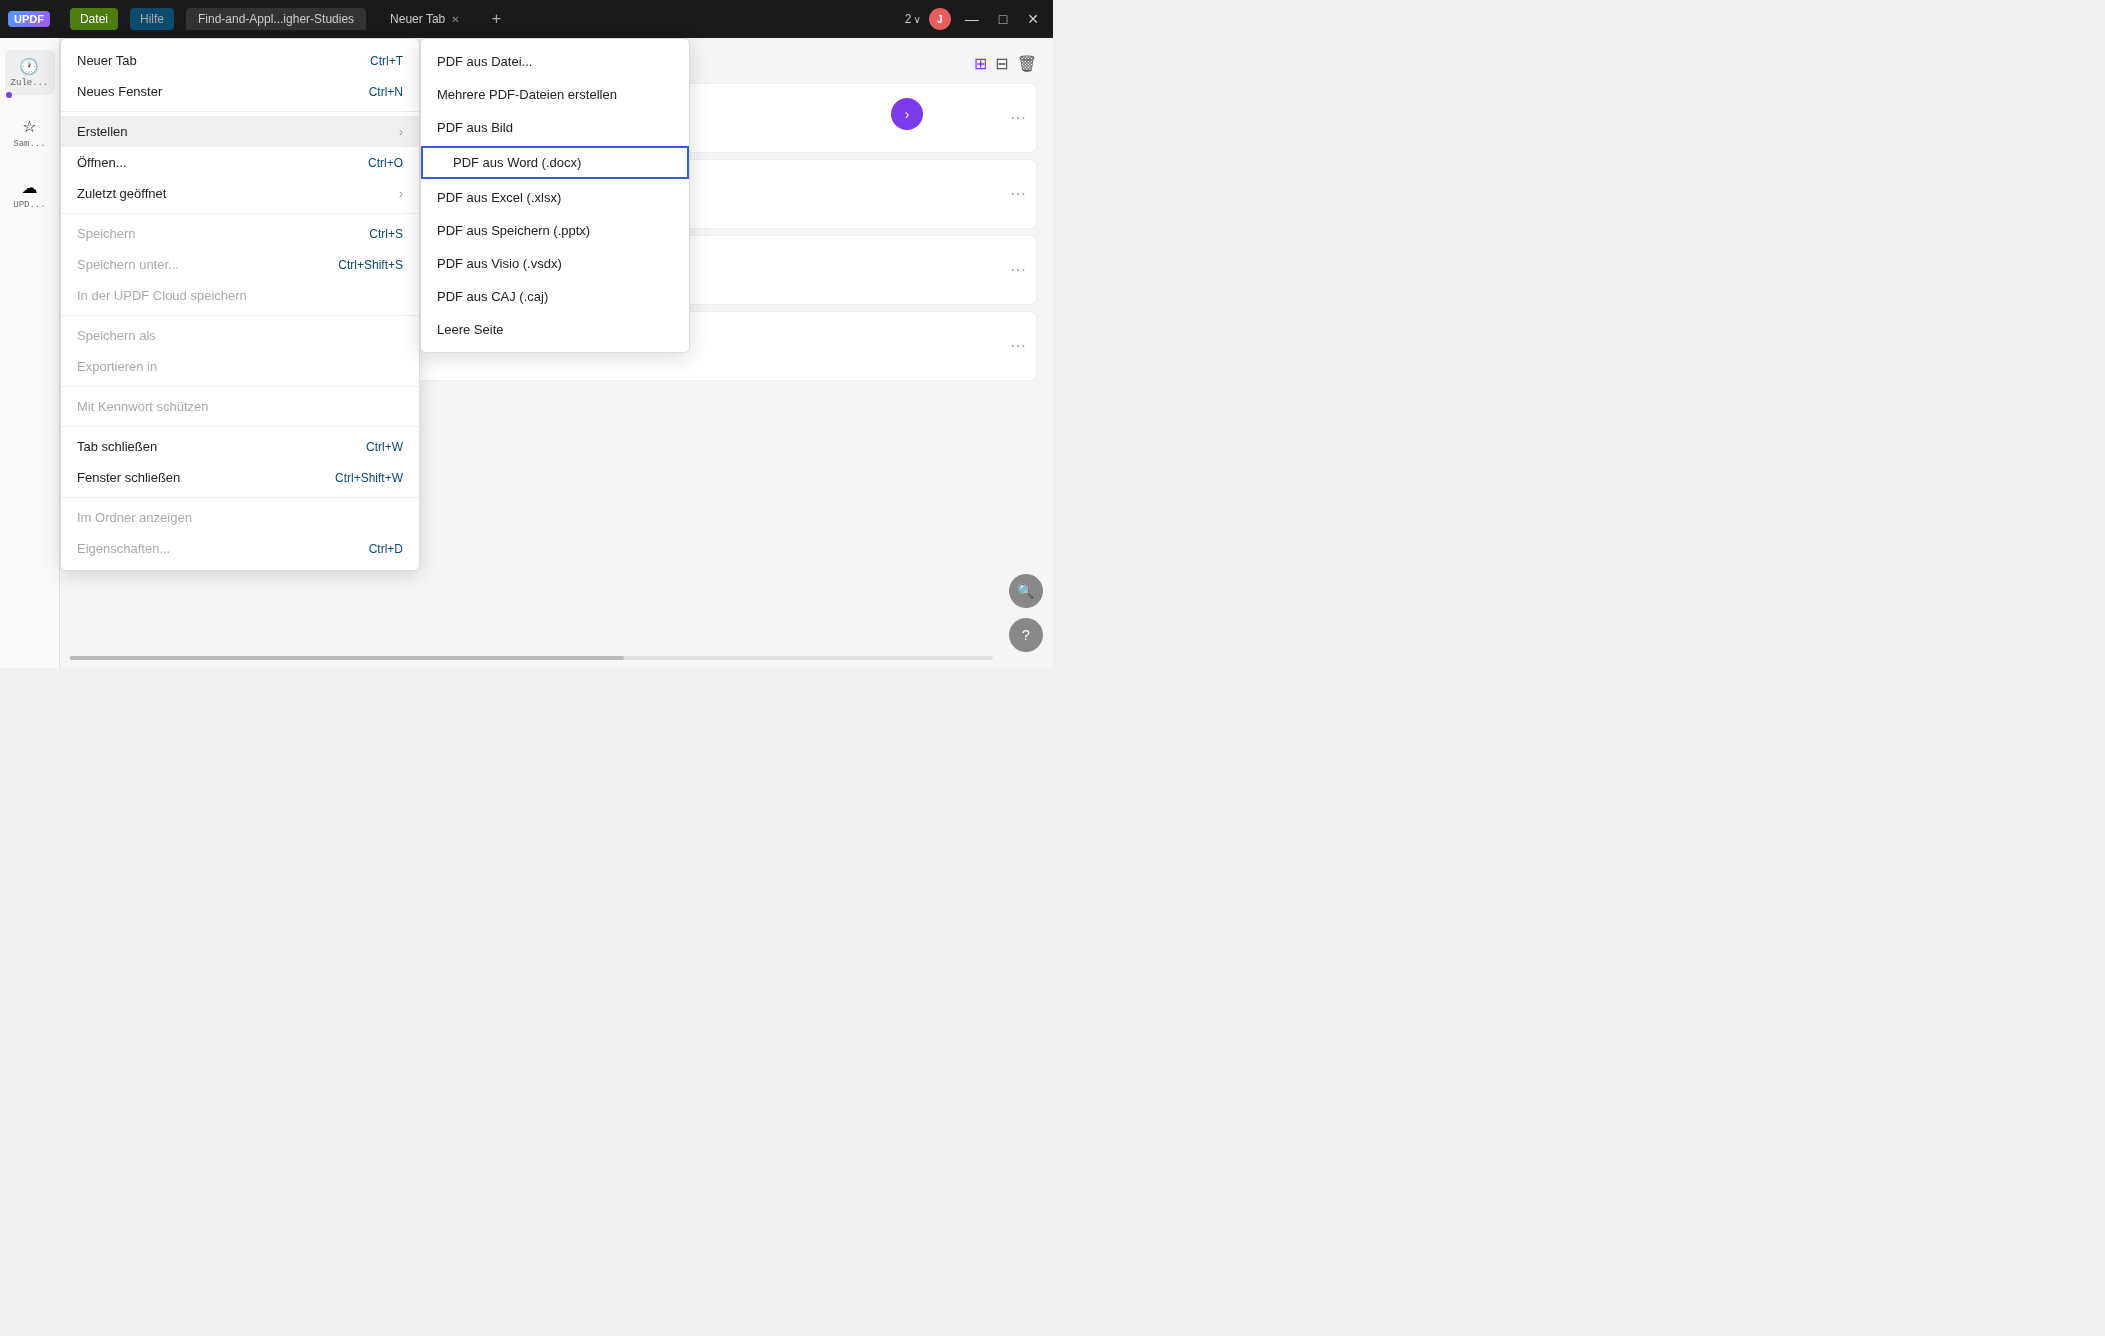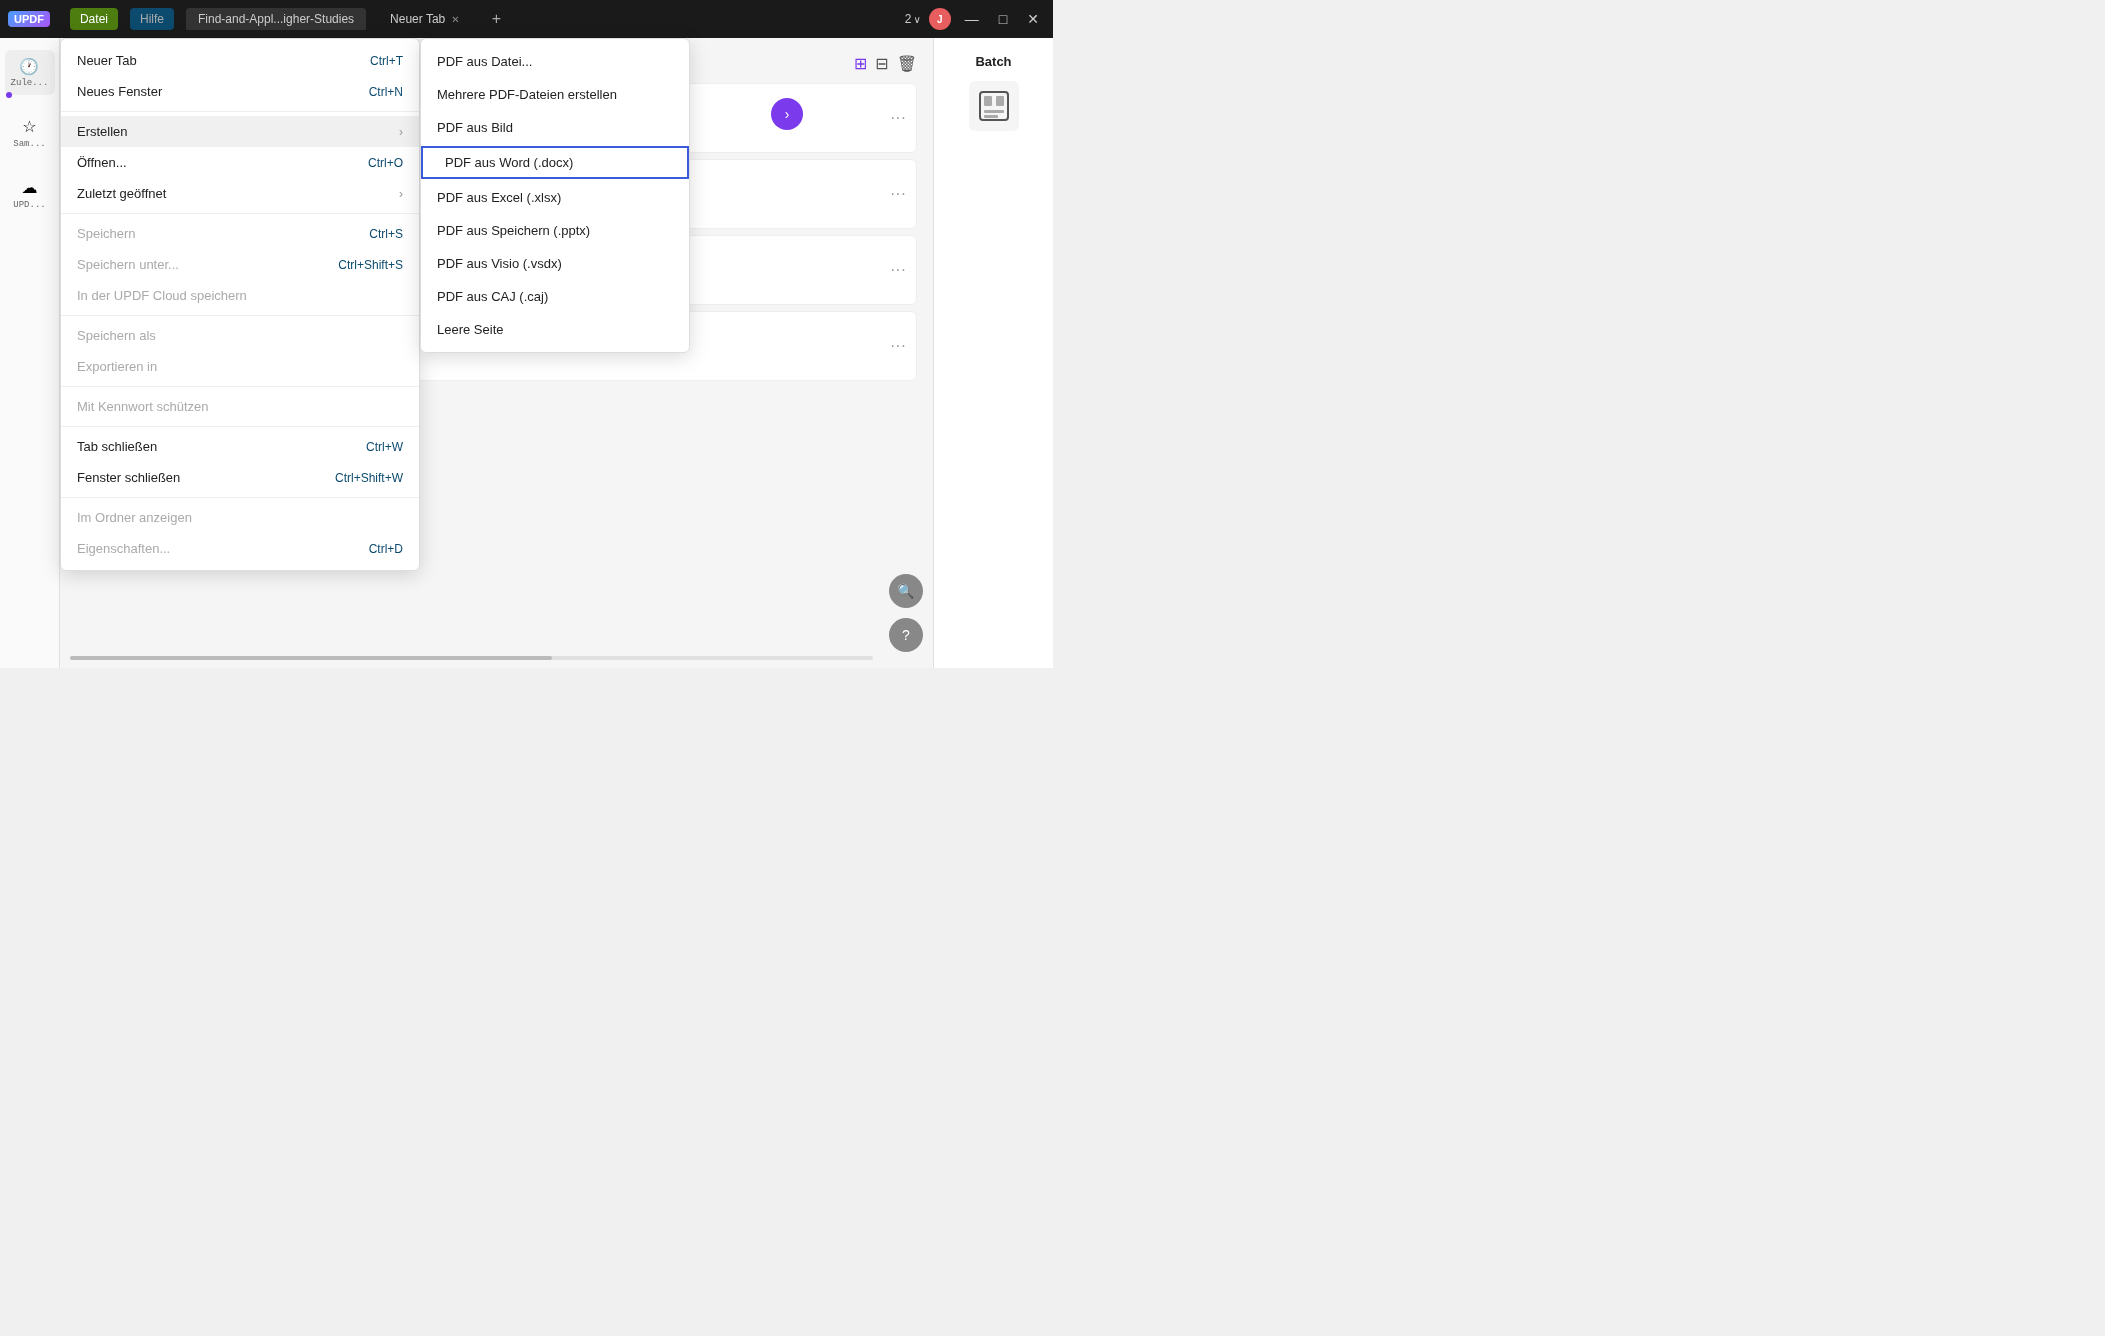--- a/index.html
+++ b/index.html
@@ -461,32 +461,20 @@
 
     <div style="position:absolute;bottom:60px;right:10px;width:34px;height:34px;border-radius:50%;background:#888;display:flex;align-items:center;justify-content:center;color:white;cursor:pointer;font-size:14px;">🔍</div>
 
     <div style="position:absolute;bottom:16px;right:10px;width:34px;height:34px;border-radius:50%;background:#888;display:flex;align-items:center;justify-content:center;color:white;cursor:pointer;font-size:14px;">?</div>
 
     <div style="position:absolute;bottom:8px;left:10px;right:60px;height:4px;background:#e0e0e0;border-radius:2px;">
       <div style="width:60%;height:100%;background:#bbb;border-radius:2px;"></div>
     </div>
   </div>
 
-  <div class="right-panel">
-    <div class="batch-title">Batch</div>
-    <div class="batch-icon-container">
-      <svg width="32" height="32" viewBox="0 0 32 32" fill="none" xmlns="http://www.w3.org/2000/svg">
-        <rect x="2" y="2" width="28" height="28" rx="3" stroke="#555" stroke-width="2" fill="none"></rect>
-        <rect x="6" y="6" width="8" height="10" rx="1" fill="#aaa"></rect>
-        <rect x="18" y="6" width="8" height="10" rx="1" fill="#aaa"></rect>
-        <rect x="6" y="20" width="20" height="3" rx="1" fill="#aaa"></rect>
-        <rect x="6" y="25" width="14" height="3" rx="1" fill="#aaa"></rect>
-      </svg>
-    </div>
-  </div>
 </div>
 
 <div class="main-menu">
   <div class="menu-item">
     <span>Neuer Tab</span>
     <span class="menu-shortcut">Ctrl+T</span>
   </div>
   <div class="menu-item">
     <span>Neues Fenster</span>
     <span class="menu-shortcut">Ctrl+N</span>
@@ -549,21 +537,21 @@
 <div class="submenu">
   <div class="submenu-item">
     <span>PDF aus Datei...</span>
   </div>
   <div class="submenu-item">
     <span>Mehrere PDF-Dateien erstellen</span>
   </div>
   <div class="submenu-item">
     <span>PDF aus Bild</span>
   </div>
-  <div class="submenu-item highlighted" style="border: 2px solid #3b5bdb; padding: 7px 22px;">
+  <div class="submenu-item highlighted" style="border: 2px solid #3b5bdb; padding: 7px 30px;">
     <span>PDF aus Word (.docx)</span>
   </div>
   <div class="submenu-item">
     <span>PDF aus Excel (.xlsx)</span>
   </div>
   <div class="submenu-item">
     <span>PDF aus Speichern (.pptx)</span>
   </div>
   <div class="submenu-item">
     <span>PDF aus Visio (.vsdx)</span>

